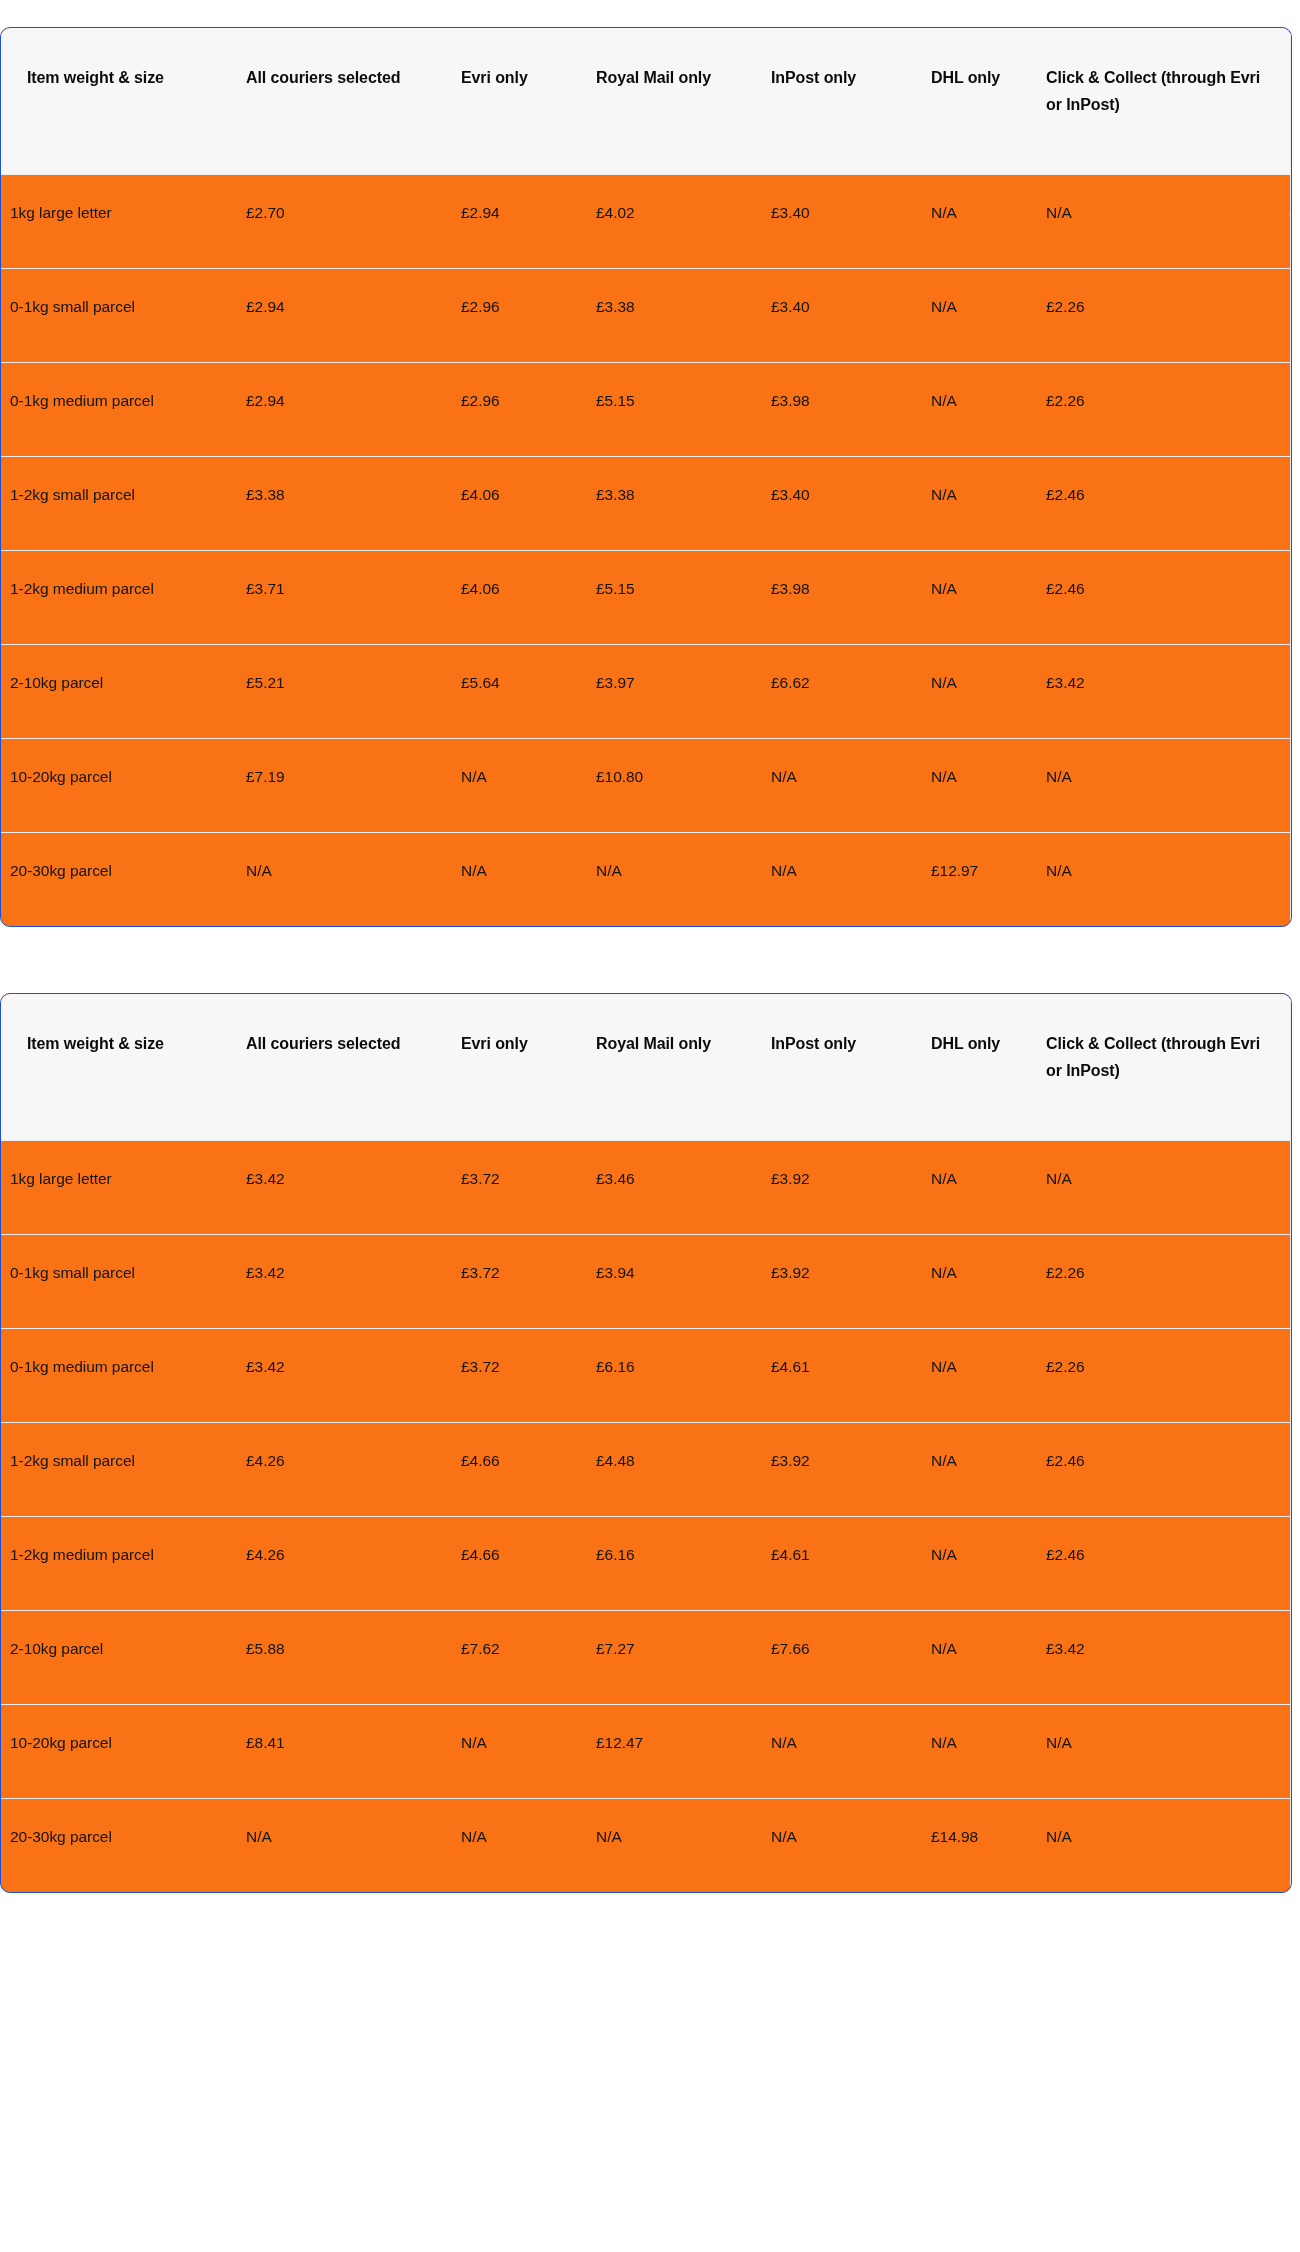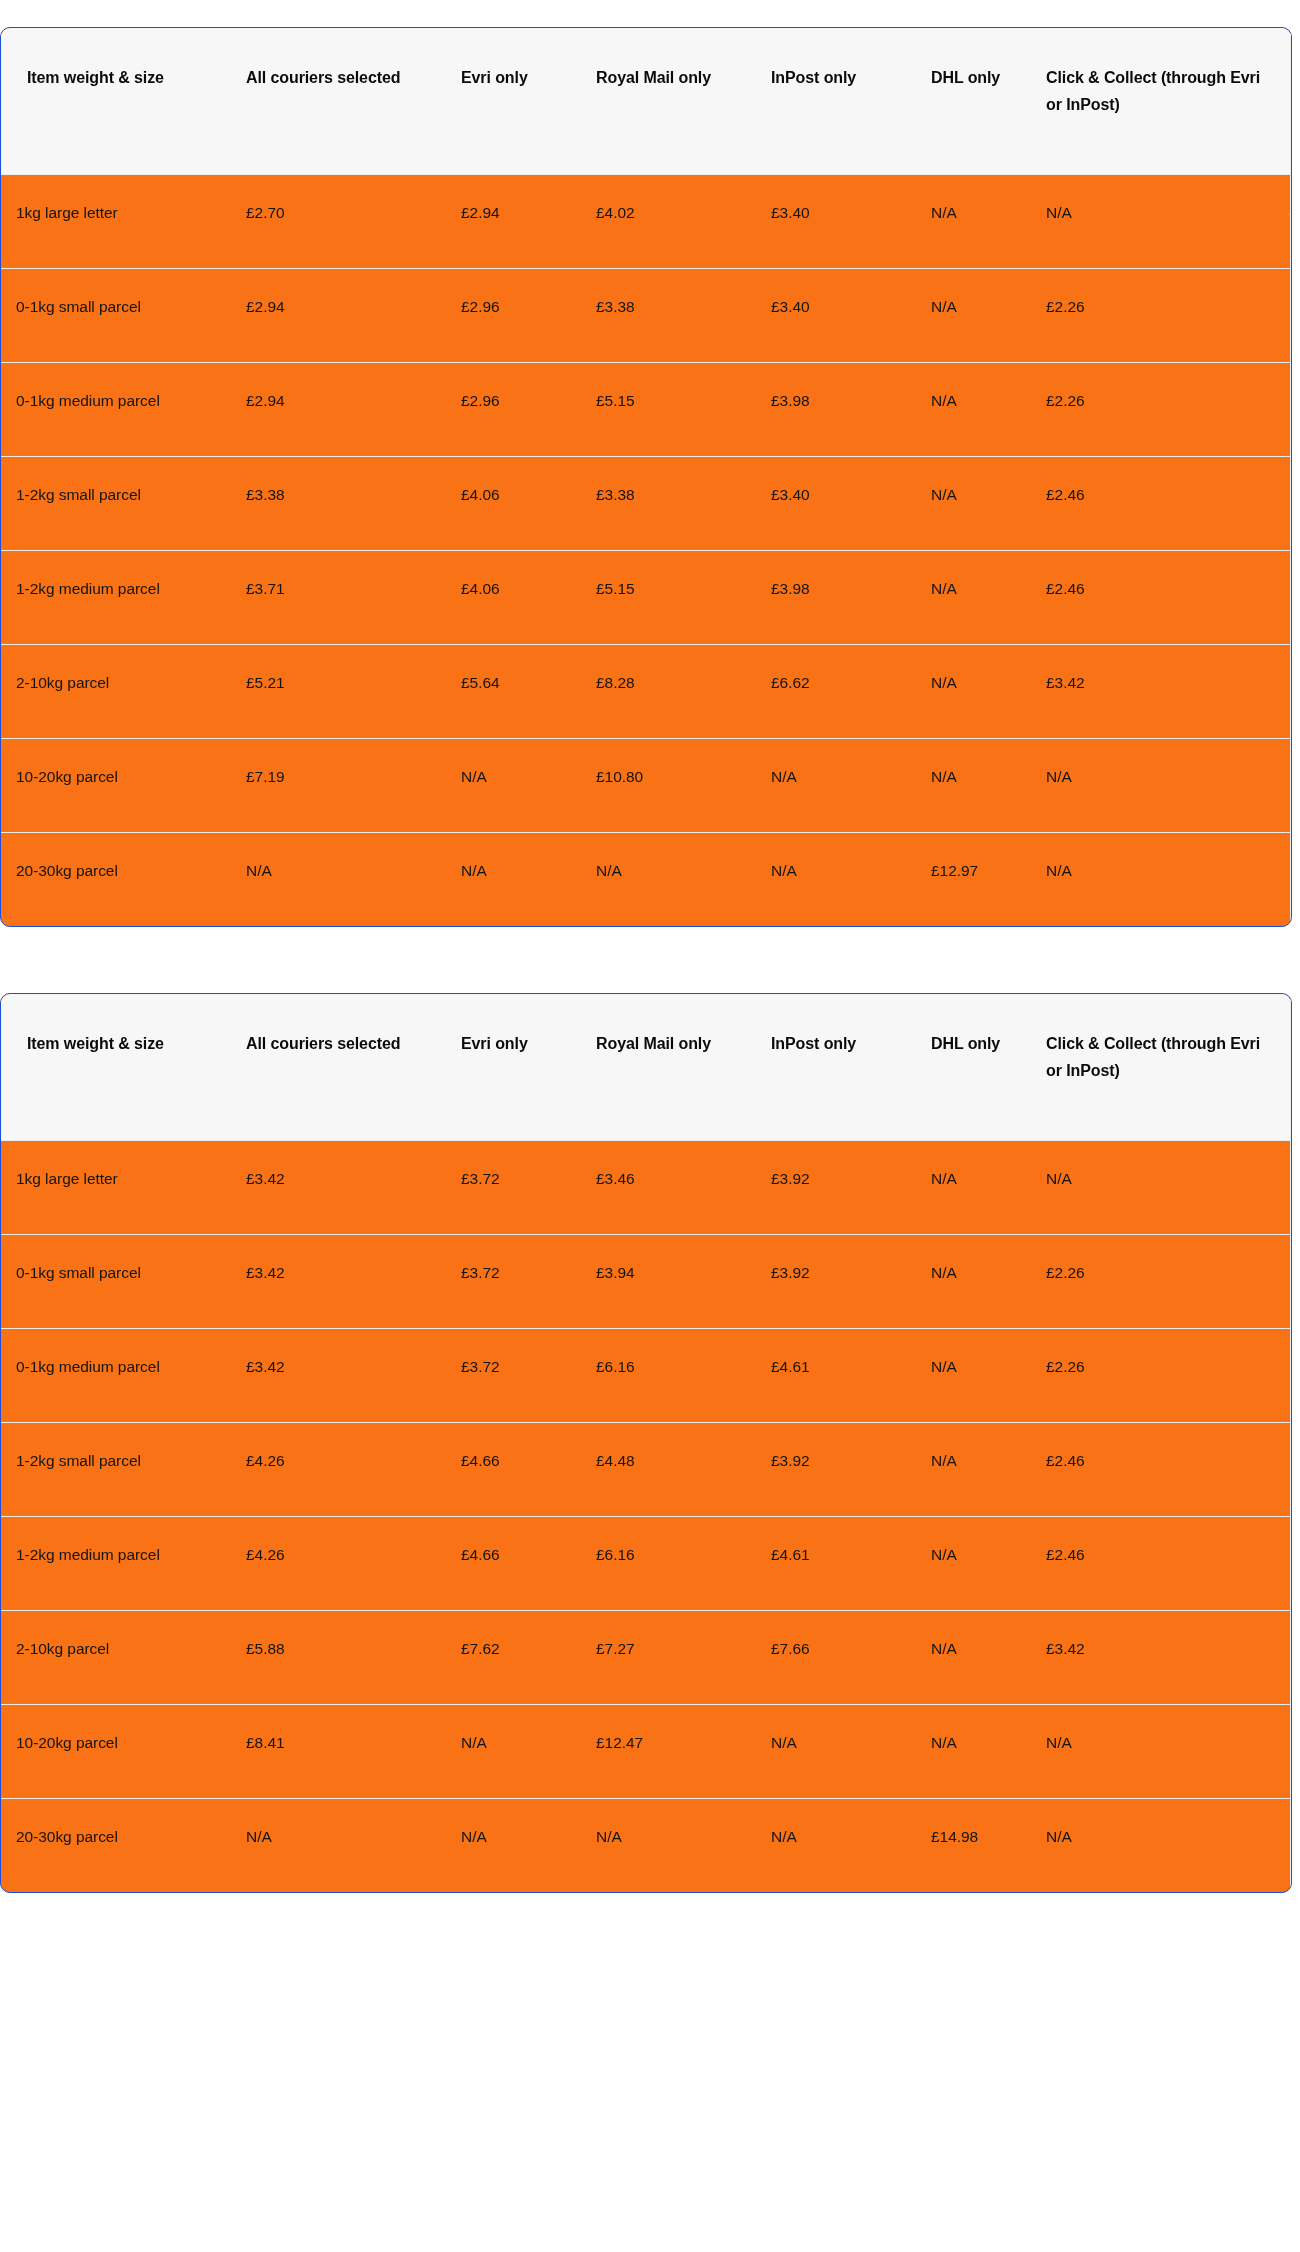--- a/index.html
+++ b/index.html
@@ -71,21 +71,21 @@
     text-align: left;
     vertical-align: top;
     font-size: 15.5px;
     font-weight: 400;
     line-height: 26px;
     color: #141414;
     padding: 25px 14px 42px 0;
     border-top: 1px solid #ececec;
     letter-spacing: -0.05px;
   }
-  tbody td.first { padding-left: 15px; }
+  tbody td.first { padding-left: 9px; }
   tbody tr:first-child td { border-top: 1px solid #ececec; }
 
   .gap-between { height: 44px; }
   .top-pad { height: 5px; }
 
   
   .edge-hairline {
     position: absolute;
     top: 0;
     right: 0;
@@ -179,21 +179,21 @@
             <td>£4.06</td>
             <td>£5.15</td>
             <td>£3.98</td>
             <td>N/A</td>
             <td>£2.46</td>
           </tr>
           <tr>
             <td class="first">2-10kg parcel</td>
             <td>£5.21</td>
             <td>£5.64</td>
-            <td>£8.28</td>
+            <td>£3.97</td>
             <td>£6.62</td>
             <td>N/A</td>
             <td>£3.42</td>
           </tr>
           <tr>
             <td class="first">10-20kg parcel</td>
             <td>£7.19</td>
             <td>N/A</td>
             <td>£10.80</td>
             <td>N/A</td>

